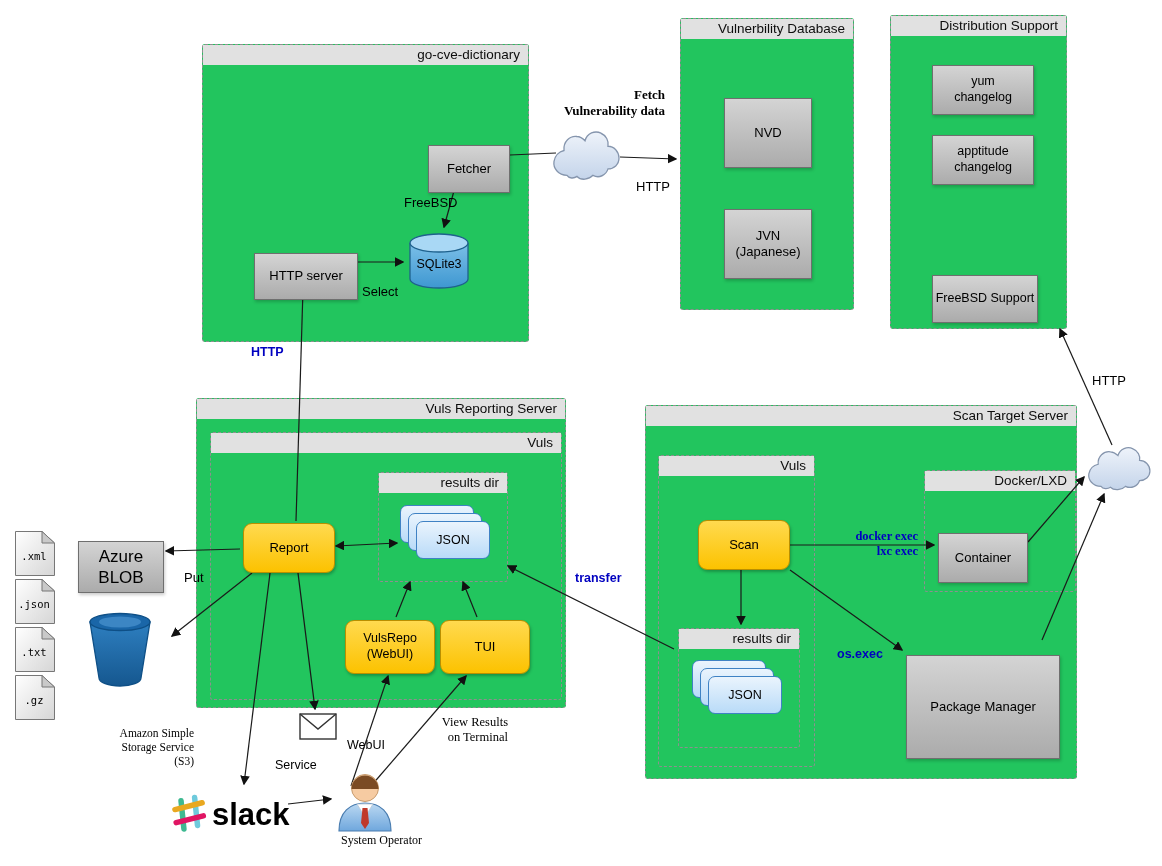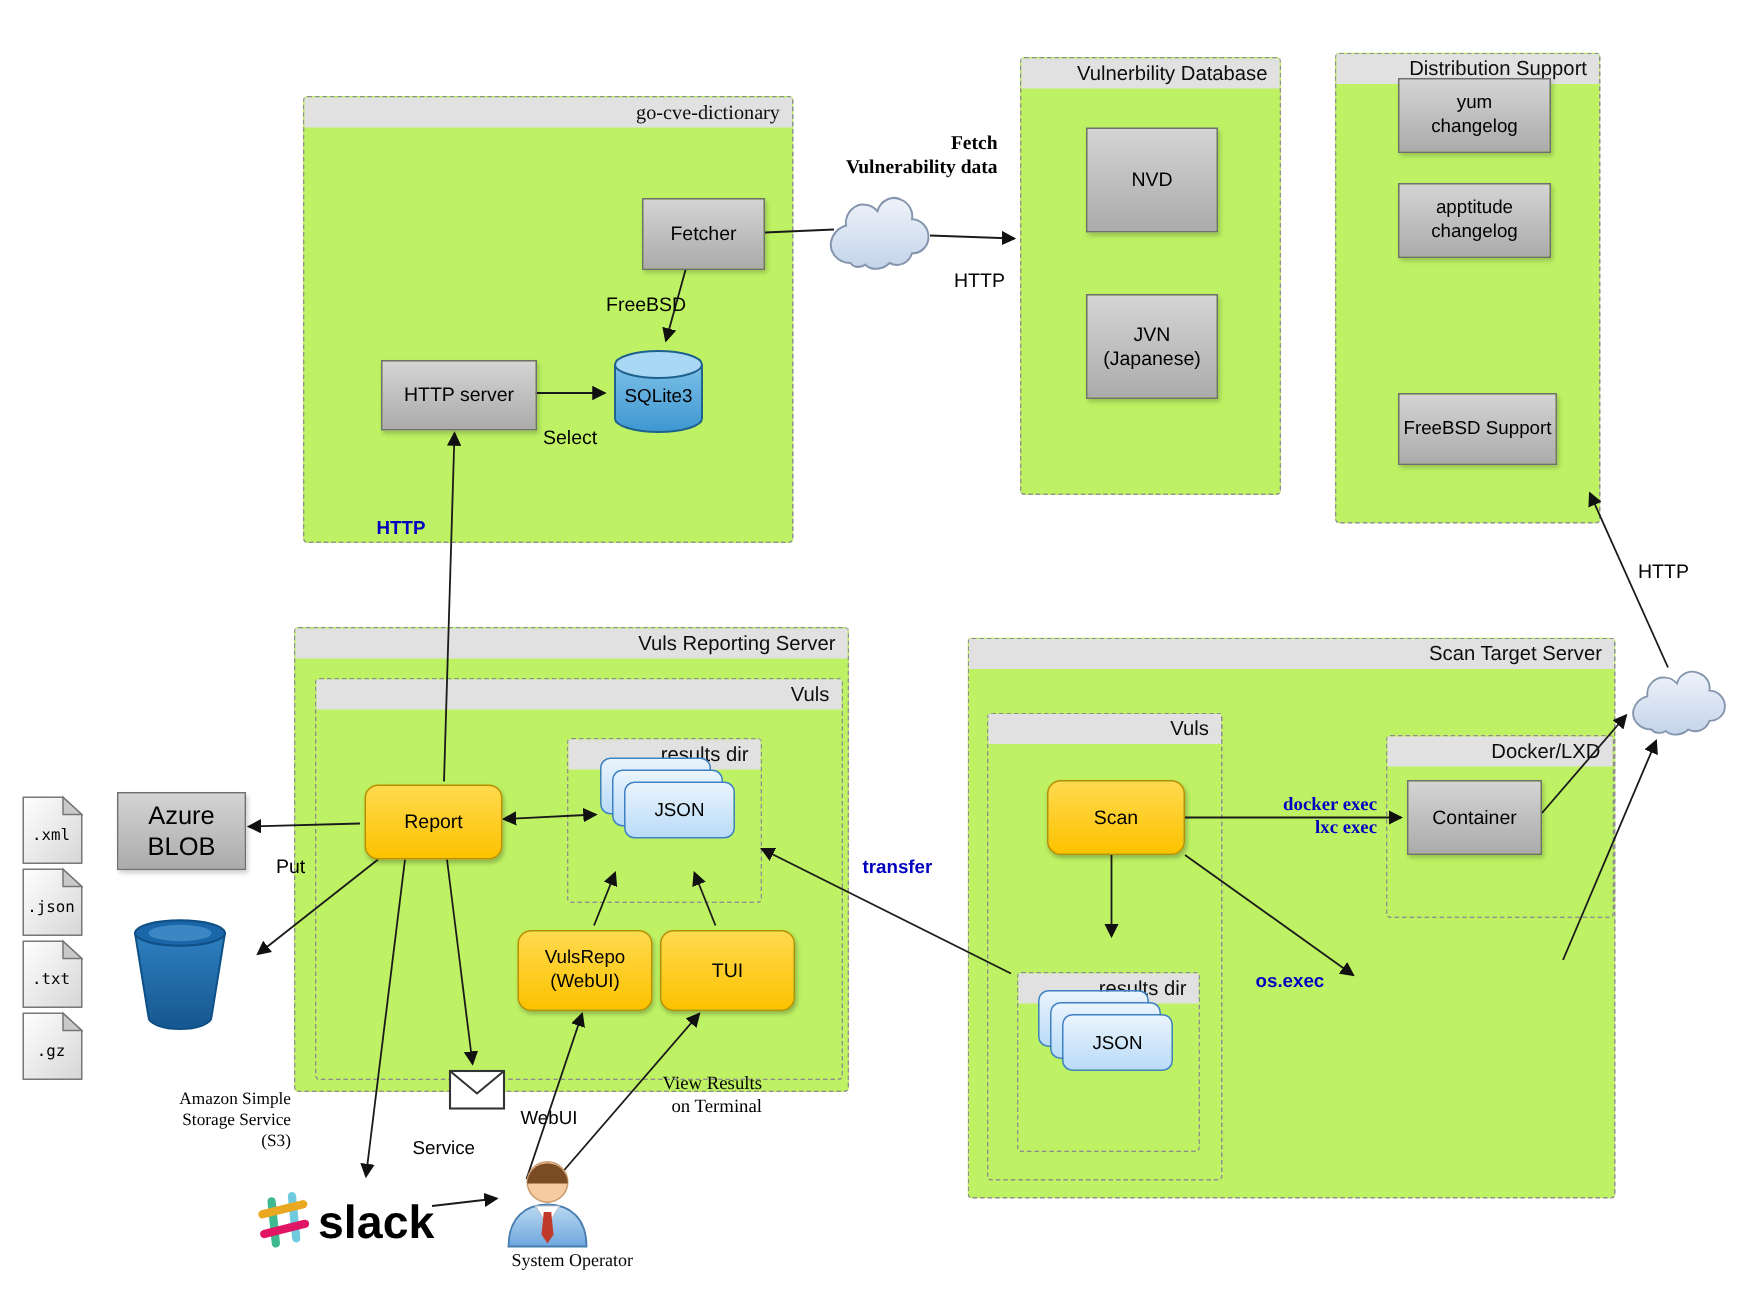--- a/index.html
+++ b/index.html
@@ -3,28 +3,28 @@
 <meta charset="utf-8">
 <style>
   html,body { margin:0; padding:0; background:#ffffff; }
   body { font-family:"Liberation Sans", sans-serif; color:#000; }
   .canvas { position:relative; width:1162px; height:866px; background:#fff; overflow:hidden; }
   .layer { position:absolute; inset:0; }
   .layer.frames { z-index:1; }
   svg.arrows { position:absolute; left:0; top:0; z-index:2; }
   .layer.nodes { z-index:3; }
 
-  .frame { position:absolute; border:1.5px dashed #8f8f8f; background:#bef264; border-radius:3px;margin-top:20px; }
+  .frame { position:absolute; border:1.5px dashed #8f8f8f; background:#22c55e; border-radius:3px; }
   .frame .band { position:absolute; top:0; left:0; right:0; height:20px; background:#e1e1e1; }
   .frame .ftitle { position:absolute; top:2px; right:8px; font-size:13.5px; color:#0d0d0d; white-space:nowrap; }
-  .mono { font-family:Liberation Serif, serif; }
+  .mono { font-family:Liberation Sans, sans-serif; }
 
   .gbox { position:absolute; display:flex; align-items:center; justify-content:center; text-align:center;
           background:linear-gradient(180deg,#d4d4d4,#ababab); border:1px solid #6f6f6f;
-          font-size:13px; line-height:1.25; white-space:pre-line; box-shadow:1px 2px 3px rgba(0,0,0,.2); }
+          font-size:13px; line-height:1.25; white-space:pre-line; box-shadow:1px 2px 3px rgba(0,0,0,.2);margin-top:13px; }
   .ybox { position:absolute; display:flex; align-items:center; justify-content:center; text-align:center;
           background:linear-gradient(180deg,#ffda4f,#fcc200); border:1px solid #b98f00; border-radius:9px;
           font-size:13px; line-height:1.25; white-space:pre-line; box-shadow:1px 2px 3px rgba(0,0,0,.25); }
   .jcard { position:absolute; width:72px; height:36px; background:linear-gradient(180deg,#eaf4fd,#b9dbf8);
            border:1.5px solid #3f82c4; border-radius:7px; display:flex; align-items:center; justify-content:center;
            font-size:12.5px; }
   .lbl { position:absolute; font-size:13px; line-height:1.2; white-space:pre-line; }
   .lbl.b { font-weight:bold; }
   .lbl.blue { color:#0000c0; font-weight:bold; font-size:12.5px; }
   .lbl.center { text-align:right;font-family:Liberation Serif, serif; }
@@ -225,20 +225,21 @@
 (WebUI)</div>
     <div class="gbox" style="left:78px;top:528px;width:84px;height:50px;font-size:17px">Azure
 BLOB</div>
 
     <div class="jcard" style="left:400px;top:505px"></div>
     <div class="jcard" style="left:408px;top:513px"></div>
     <div class="jcard" style="left:416px;top:521px">JSON</div>
 
     <div class="ybox" style="left:698px;top:520px;width:90px;height:48px">Scan</div>
     <div class="gbox" style="left:938px;top:520px;width:88px;height:48px">Container</div>
+    <div class="gbox" style="left:906px;top:642px;width:152px;height:102px">Package Manager</div>
 
     <div class="jcard" style="left:692px;top:660px"></div>
     <div class="jcard" style="left:700px;top:668px"></div>
     <div class="jcard" style="left:708px;top:676px">JSON</div>
 
     <div class="lbl b center" style="left:525px;top:87px;width:140px">Fetch
 Vulnerability data</div>
     <div class="lbl" style="left:636px;top:179px">HTTP</div>
     <div class="lbl" style="left:404px;top:195px">FreeBSD</div>
     <div class="lbl" style="left:362px;top:284px">Select</div>

